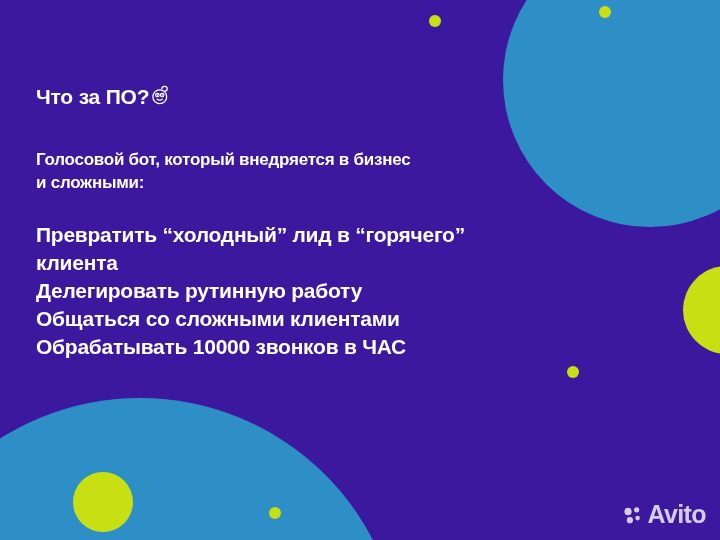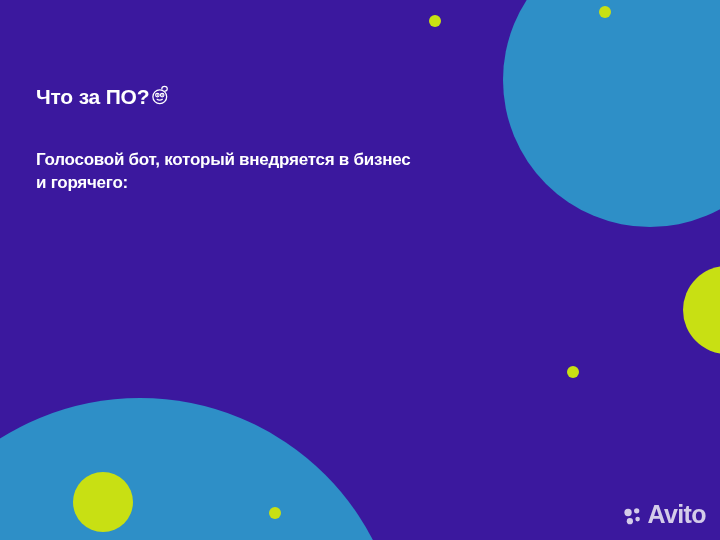--- a/index.html
+++ b/index.html
@@ -82,21 +82,21 @@
     letter-spacing: -0.25px;
     line-height: 1.33;
   }
 
   
   .watermark {
     position: absolute;
     right: 14px;
     bottom: 13px;
     display: flex;
-    align-items: flex-end;
+    align-items: center;
     gap: 3px;
     z-index: 8;
     opacity: 0.78;
   }
   .watermark-mark {
     width: 22px;
     height: 22px;
     flex: 0 0 auto;
   }
   .watermark-word {
@@ -135,24 +135,31 @@
           <circle cx="7.7" cy="11.6" r="1.85" fill="none" stroke="#FFFFFF" stroke-width="1.2"></circle>
           <circle cx="12.7" cy="11.6" r="1.85" fill="none" stroke="#FFFFFF" stroke-width="1.2"></circle>
           <circle cx="7.7" cy="11.6" r="0.8" fill="#FFFFFF"></circle>
           <circle cx="12.7" cy="11.6" r="0.8" fill="#FFFFFF"></circle>
           <path d="M7.4 15.9 C8.6 17.2 11.6 17.2 12.9 15.9" fill="none" stroke="#FFFFFF" stroke-width="1.2" stroke-linecap="round"></path>
         </svg>
       </span>
     </h1>
 
     <p class="para">Голосовой бот, который внедряется в бизнес</p>
-    <p class="para">и горячего:</p>
+    <p class="para">и сложными:</p>
 
     <div class="spacer"></div>
 
+    <ul class="list">
+      <li>Превратить “холодный” лид в “горячего”</li>
+      <li>клиента</li>
+      <li>Делегировать рутинную работу</li>
+      <li>Общаться со сложными клиентами</li>
+      <li>Обрабатывать 10000 звонков в ЧАС</li>
+    </ul>
 
   </div>
 
   <div class="watermark">
     <span class="watermark-mark">
       <svg viewBox="0 0 24 24" width="22" height="22" aria-hidden="true">
         <circle cx="6.6" cy="8.2" r="4.0" fill="#FFFFFF"></circle>
         <circle cx="16.0" cy="6.4" r="2.9" fill="#FFFFFF"></circle>
         <circle cx="8.6" cy="17.6" r="3.4" fill="#FFFFFF"></circle>
         <circle cx="17.0" cy="15.4" r="2.5" fill="#FFFFFF"></circle>

